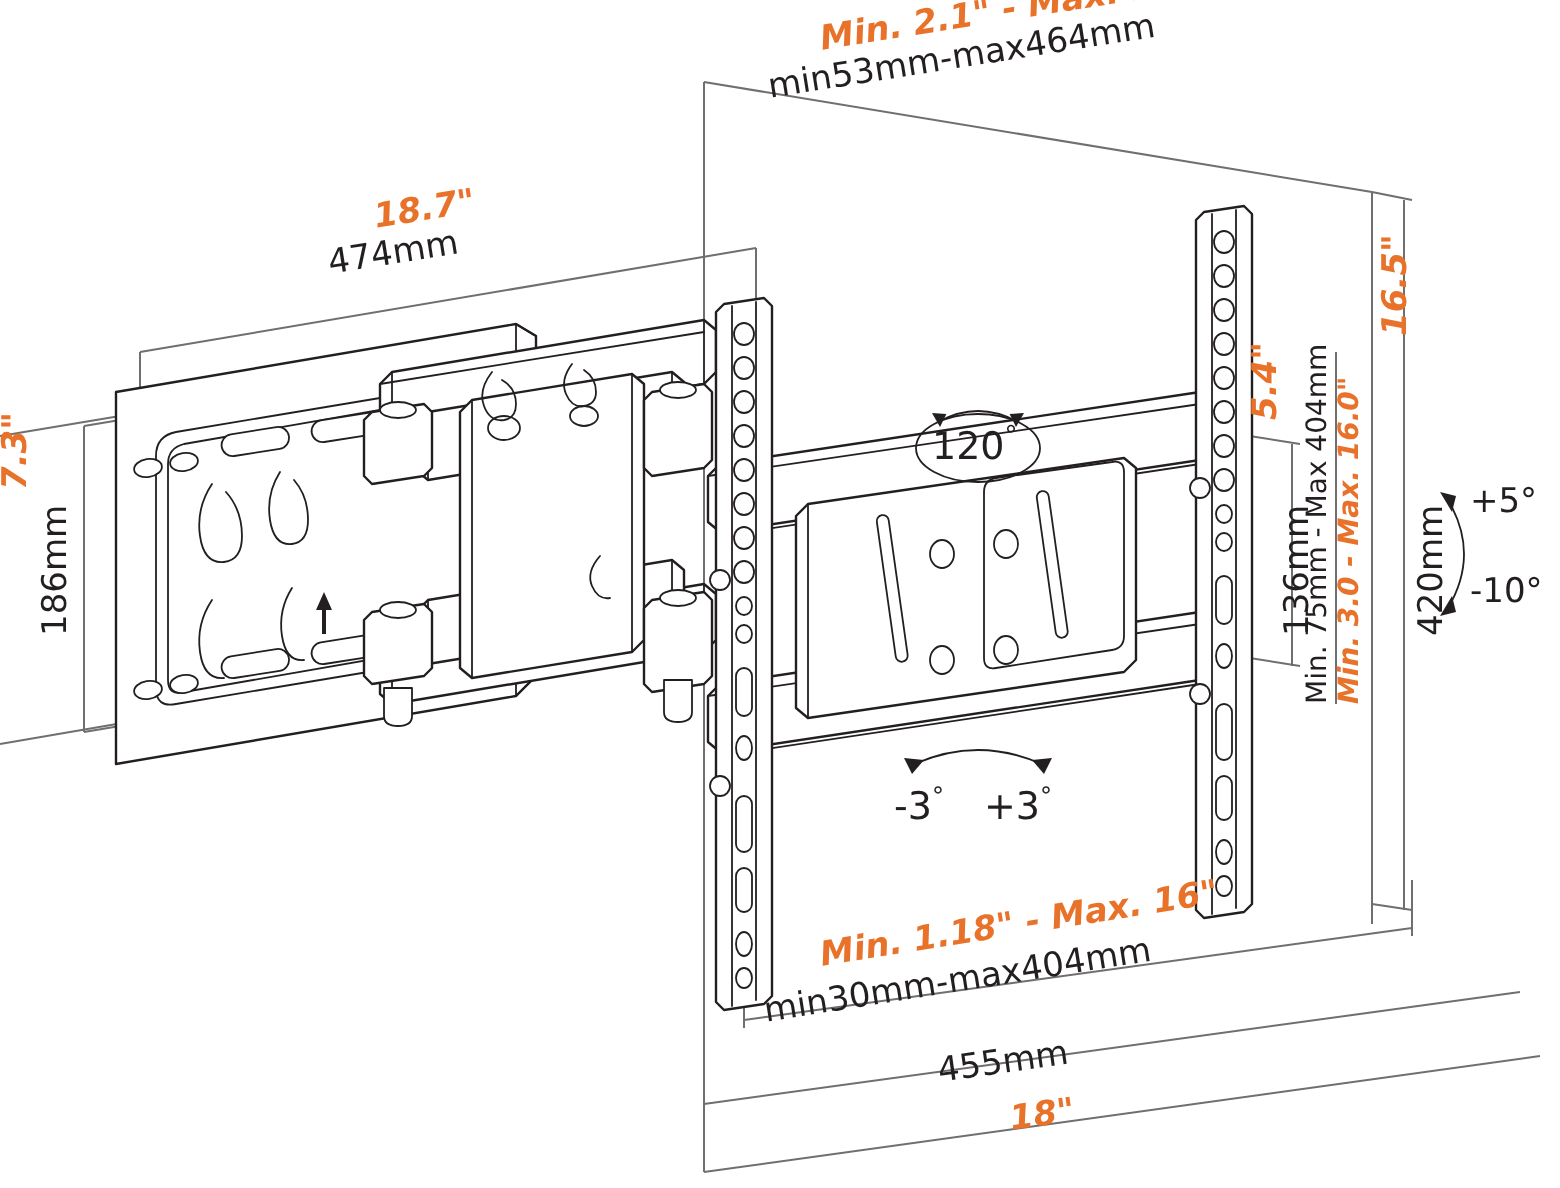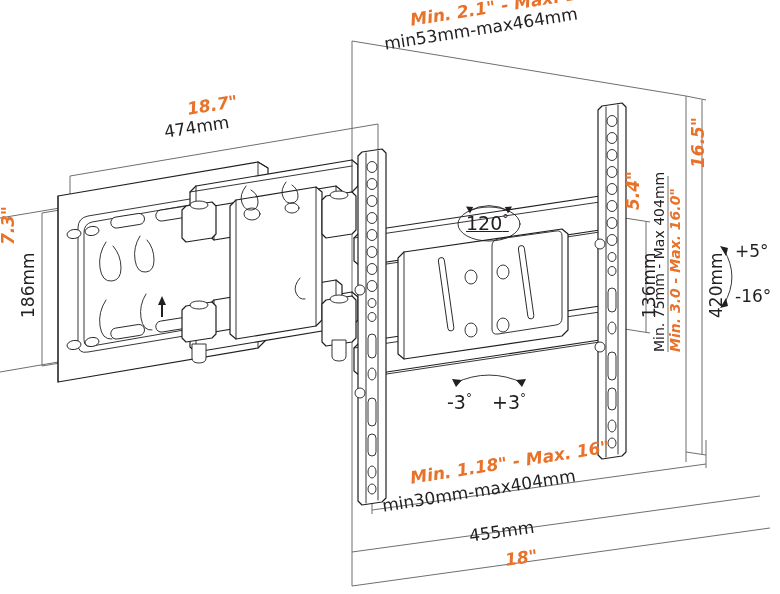--- a/index.html
+++ b/index.html
@@ -249,26 +249,26 @@
 
 <div class="lbl inch" style="left:690px;top:168px;font-size:17px;transform:rotate(-90deg);transform-origin:left top;">16.5"</div>
 <div class="lbl mm" style="left:708px;top:318px;font-size:17px;transform:rotate(-90deg);transform-origin:left top;">420mm</div>
 
 <div class="lbl inch" style="left:409px;top:470px;font-size:17px;transform:rotate(-9deg);transform-origin:left top;">Min. 1.18" - Max. 16"</div>
 <div class="lbl mm" style="left:381px;top:498px;font-size:17px;transform:rotate(-9deg);transform-origin:left top;">min30mm-max404mm</div>
 
 <div class="lbl mm" style="left:468px;top:528px;font-size:17px;transform:rotate(-8deg);transform-origin:left top;">455mm</div>
 <div class="lbl inch" style="left:504px;top:552px;font-size:17px;transform:rotate(-8deg);transform-origin:left top;">18"</div>
 
-<div class="lbl ellipse-txt" style="left:466px;top:212px;font-size:19px;text-decoration:underline;">
+<div class="lbl ellipse-txt" style="left:466px;top:212px;font-size:19px;">
   <span>120</span><span style="font-size:13px;vertical-align:super;">°</span>
 </div>
 
 <div class="lbl ang" style="left:735px;top:243px;font-size:17px;">+5°</div>
-<div class="lbl ang" style="left:735px;top:288px;font-size:17px;">-16°</div>
+<div class="lbl ang" style="left:735px;top:288px;font-size:17px;">-10°</div>
 
 <div class="lbl ang" style="left:447px;top:392px;font-size:19px;">
   <span>-3</span><span style="font-size:12px;vertical-align:super;">°</span>
 </div>
 <div class="lbl ang" style="left:492px;top:392px;font-size:19px;">
   <span>+3</span><span style="font-size:12px;vertical-align:super;">°</span>
 </div>
 
 </div>
 

